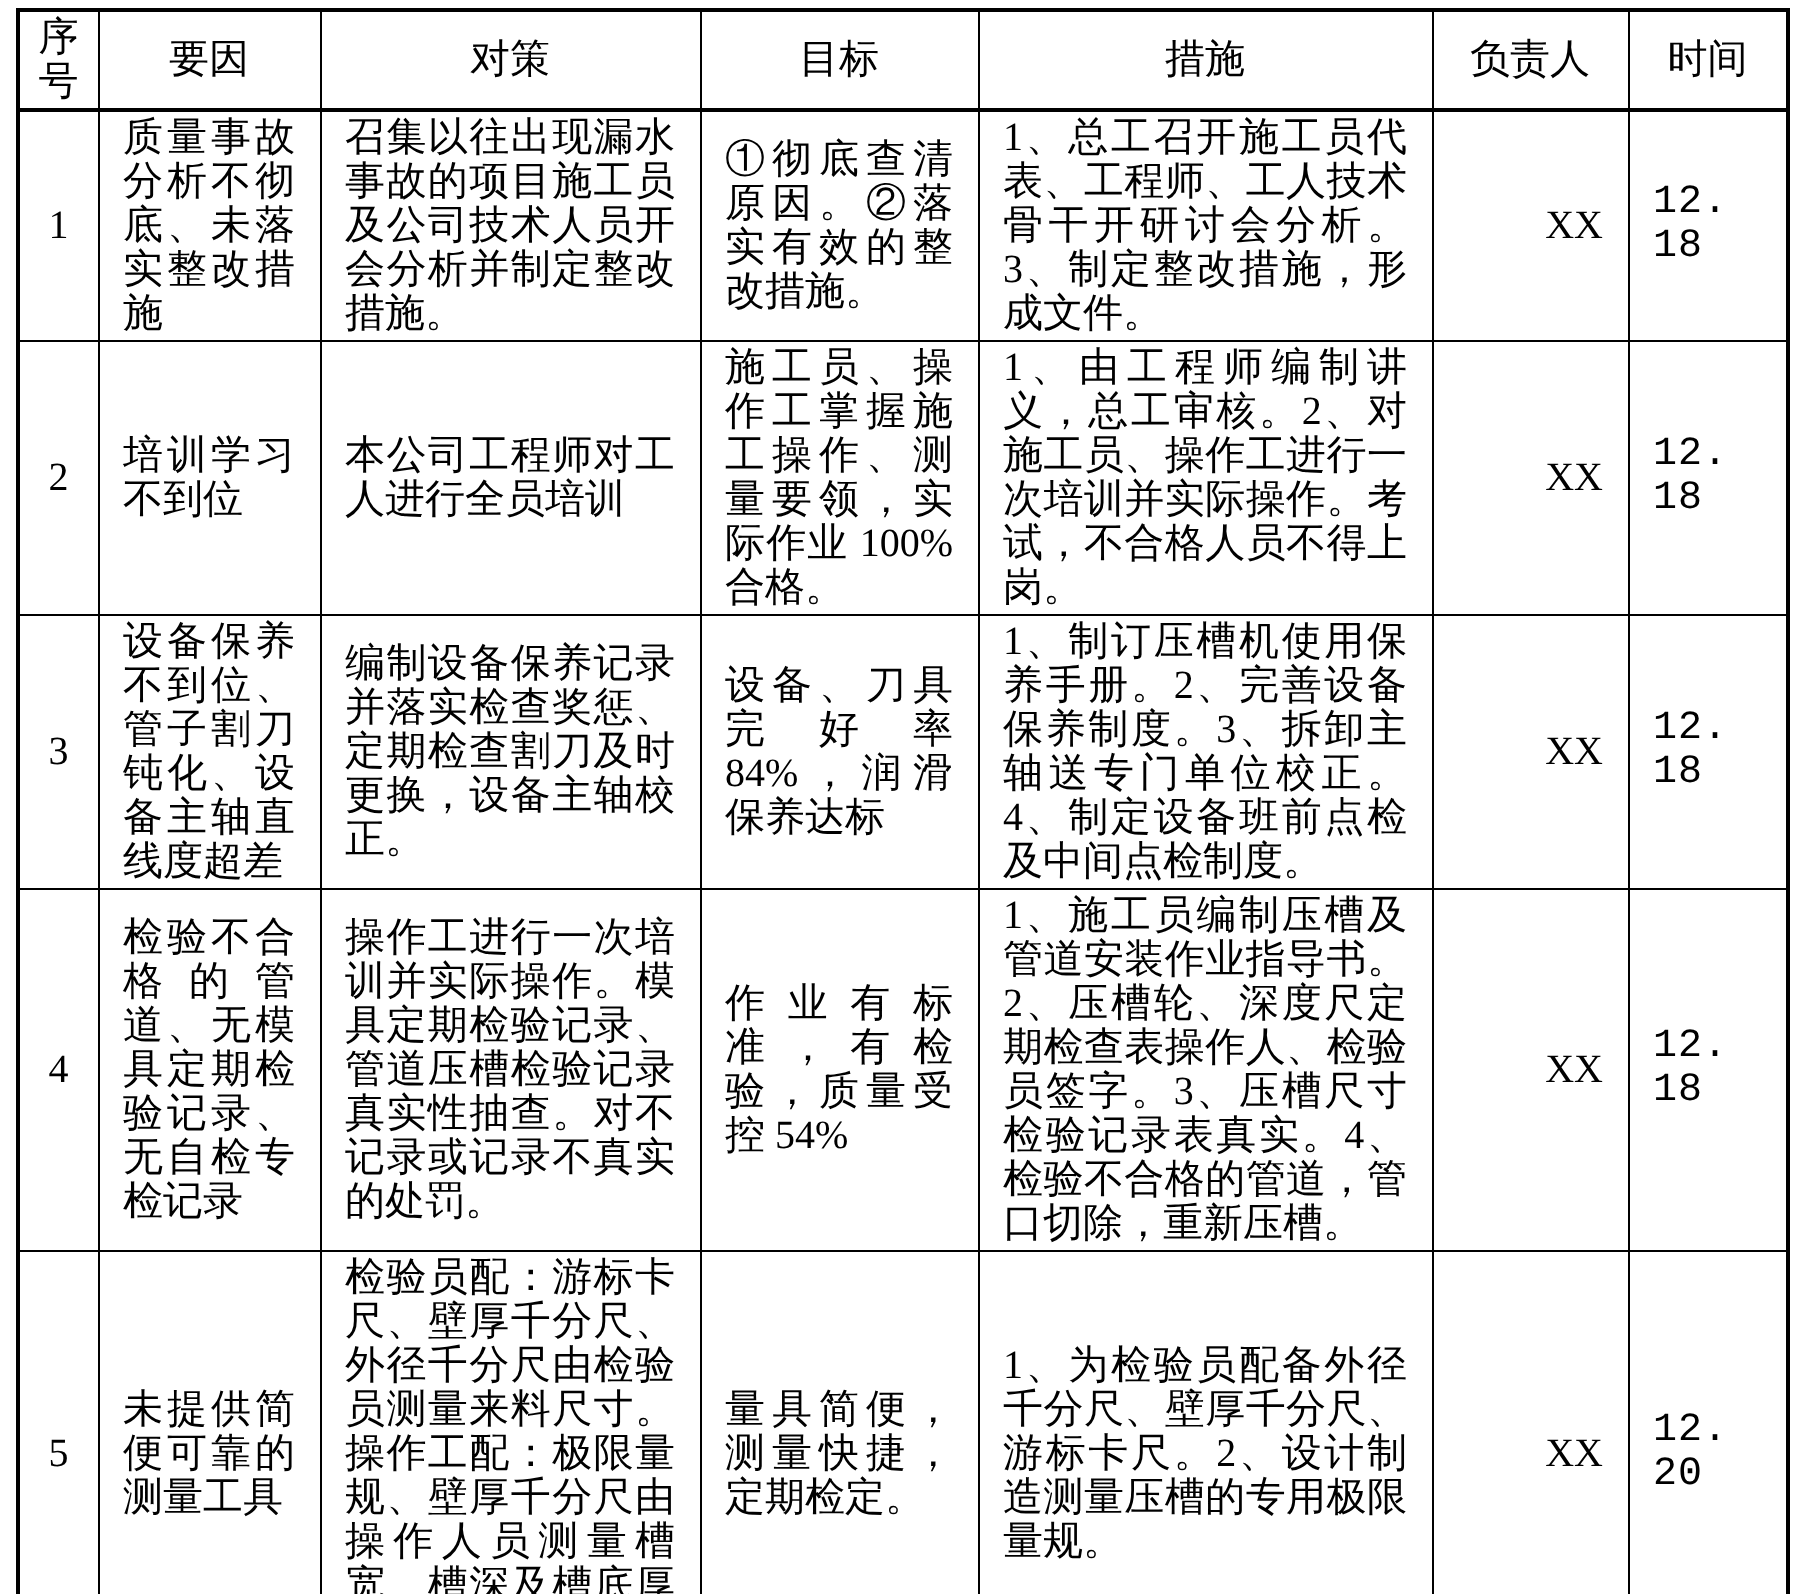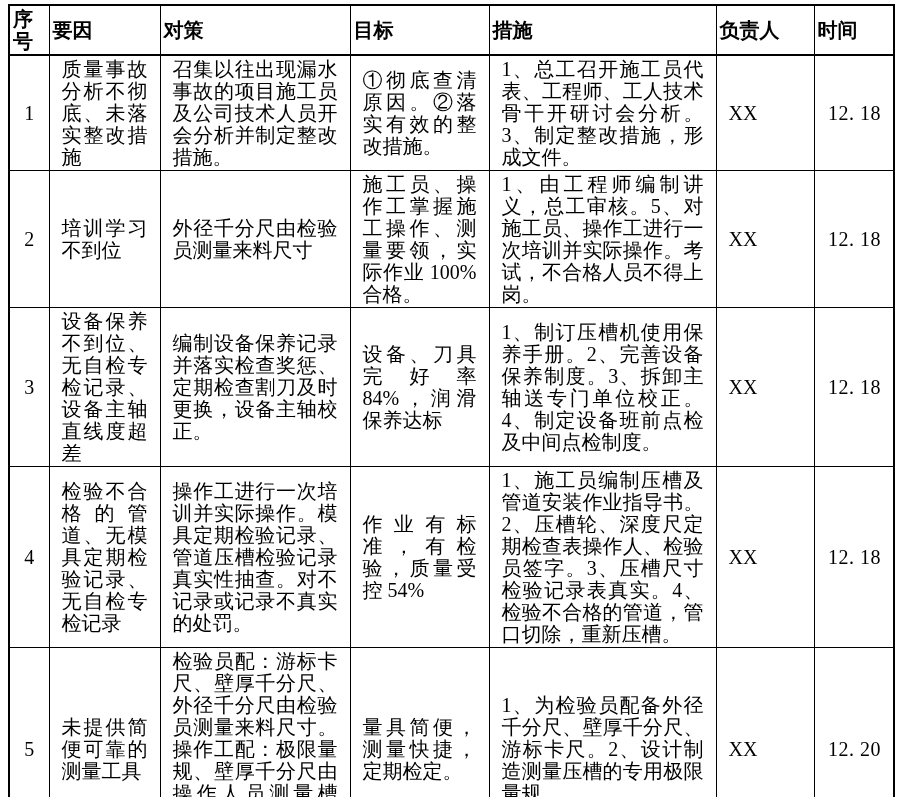--- a/index.html
+++ b/index.html
@@ -21,35 +21,35 @@
   }
   .qc-table th, .qc-table td {
     border: 1px solid #000000;
     vertical-align: middle;
     font-size: 20px;
     line-height: 22px;
     padding: 2px 12px;
     overflow: hidden;
   }
   .qc-table thead th {
-    font-weight: bold;
-    text-align: left;
+    font-weight: normal;
+    text-align: center;
     padding: 2px 3px;
     border-bottom: 2px solid #000000;
     margin-top: 18px;
   }
   .qc-table tr.hdr   { height: 43px; }
   .qc-table tr.r1    { height: 113px; }
   .qc-table tr.r2    { height: 112px; }
   .qc-table tr.r3    { height: 137px; }
   .qc-table tr.r4    { height: 179px; }
   .qc-table tr.r5    { height: 204px; }
   .c-idx  { text-align: center; }
-  .c-resp { text-align: left; }
-  .c-time { text-align: right; letter-spacing: 0.5px; }
+  .c-resp { text-align: right; }
+  .c-time { text-align: left; letter-spacing: 0.5px; font-family: Liberation Mono, monospace; }
   .c-text {
     text-align: justify;
     text-justify: inter-ideograph;
     padding: 2px 5px 2px 8px;
   }
 </style>
 </head>
 <body>
 
 <table class="qc-table">
@@ -79,29 +79,29 @@
       <td class="c-text">质量事故分析不彻底、未落实整改措施</td>
       <td class="c-text">召集以往出现漏水事故的项目施工员及公司技术人员开会分析并制定整改措施。</td>
       <td class="c-text">①彻底查清原因。②落实有效的整改措施。</td>
       <td class="c-text">1、总工召开施工员代表、工程师、工人技术骨干开研讨会分析。3、制定整改措施，形成文件。</td>
       <td class="c-resp">XX</td>
       <td class="c-time">12. 18</td>
     </tr>
     <tr class="r2">
       <td class="c-idx">2</td>
       <td class="c-text">培训学习不到位</td>
-      <td class="c-text">外径千分尺由检验员测量来料尺寸</td>
+      <td class="c-text">本公司工程师对工人进行全员培训</td>
       <td class="c-text">施工员、操作工掌握施工操作、测量要领，实际作业 100%合格。</td>
-      <td class="c-text">1、由工程师编制讲义，总工审核。5、对施工员、操作工进行一次培训并实际操作。考试，不合格人员不得上岗。</td>
+      <td class="c-text">1、由工程师编制讲义，总工审核。2、对施工员、操作工进行一次培训并实际操作。考试，不合格人员不得上岗。</td>
       <td class="c-resp">XX</td>
       <td class="c-time">12. 18</td>
     </tr>
     <tr class="r3">
       <td class="c-idx">3</td>
-      <td class="c-text">设备保养不到位、无自检专检记录、设备主轴直线度超差</td>
+      <td class="c-text">设备保养不到位、管子割刀钝化、设备主轴直线度超差</td>
       <td class="c-text">编制设备保养记录并落实检查奖惩、定期检查割刀及时更换，设备主轴校正。</td>
       <td class="c-text">设备、刀具完好率 84%，润滑保养达标</td>
       <td class="c-text">1、制订压槽机使用保养手册。2、完善设备保养制度。3、拆卸主轴送专门单位校正。4、制定设备班前点检及中间点检制度。</td>
       <td class="c-resp">XX</td>
       <td class="c-time">12. 18</td>
     </tr>
     <tr class="r4">
       <td class="c-idx">4</td>
       <td class="c-text">检验不合格的管道、无模具定期检验记录、无自检专检记录</td>
       <td class="c-text">操作工进行一次培训并实际操作。模具定期检验记录、管道压槽检验记录真实性抽查。对不记录或记录不真实的处罚。</td>

